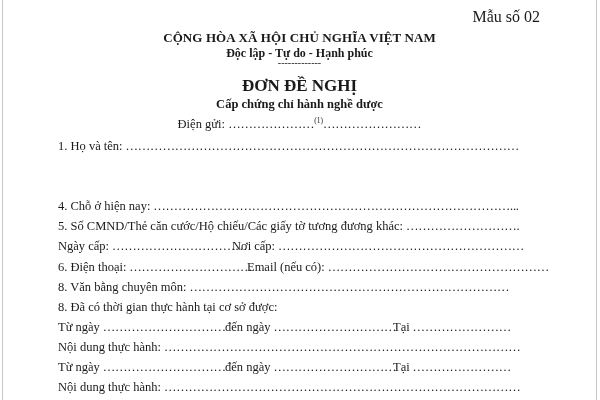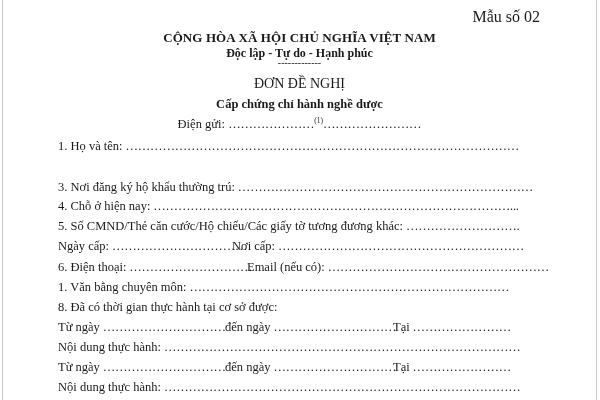--- a/index.html
+++ b/index.html
@@ -12,21 +12,21 @@
       position:absolute; left:2px; top:0; width:593px; height:400px;
       border-left:1px solid #c8c8c8; border-right:1px solid #c8c8c8;
       background:#fff;
     }
     .abs { position:absolute; white-space:nowrap; line-height:1; }
     .form-no { right:56px; top:9px; font-size:16px; }
     .center { left:0; width:100%; text-align:center; }
     .nation { top:31px; font-size:13px; font-weight:bold; letter-spacing:0.1px; }
     .motto { top:47px; font-size:12px; font-weight:bold; }
     .rule { top:58px; font-size:10px; letter-spacing:0; }
-    .title { top:77px; font-size:14px; font-weight:normal; }
+    .title { top:77px; font-size:17px; font-weight:bold; }
     .subtitle { top:98px; font-size:12.5px; font-weight:bold; }
     .kinh { top:118px; font-size:12.5px; }
     .kinh sup { font-size:7.5px; vertical-align:5px; line-height:0; }
     .row { left:55px; font-size:12.5px; }
     .dots { letter-spacing:-0.2px; }
   </style>
 </head>
 <body>
 
 <div class="page">
@@ -41,23 +41,20 @@
   <div class="abs center subtitle">Cấp chứng chỉ hành nghề dược</div>
 
   <div class="abs center kinh">
     <span>Điện gửi:</span>
     <span class="dots">…………………</span><sup>(1)</sup><span class="dots">……………………</span>
   </div>
 
   <div class="abs row" style="top:140px">
     <span>1. Họ và tên:</span><span class="dots"> ……………………………………………………………………………………</span>
   </div>
-  <div class="abs row" style="top:181px">
-    <span>3. Nơi đăng ký hộ khẩu thường trú:</span><span class="dots"> ………………………………………………………………</span>
-  </div>
   <div class="abs row" style="top:200px">
     <span>4. Chỗ ở hiện nay:</span><span class="dots"> ……………………………………………………………………………...</span>
   </div>
   <div class="abs row" style="top:220px">
     <span>5. Số CMND/Thẻ căn cước/Hộ chiếu/Các giấy tờ tương đương khác:</span><span class="dots"> ……………………….</span>
   </div>
 
   <div class="abs row" style="top:240px">
     <span>Ngày cấp:</span><span class="dots"> ……………………………</span>
   </div>
@@ -66,21 +63,21 @@
   </div>
 
   <div class="abs row" style="top:261px">
     <span>6. Điện thoại:</span><span class="dots"> …………………………</span>
   </div>
   <div class="abs row" style="top:261px; left:244px">
     <span>Email (nếu có):</span><span class="dots"> ………………………………………………</span>
   </div>
 
   <div class="abs row" style="top:281px">
-    <span>1. Văn bằng chuyên môn:</span><span class="dots"> ……………………………………………………………………</span>
+    <span>8. Văn bằng chuyên môn:</span><span class="dots"> ……………………………………………………………………</span>
   </div>
 
   <div class="abs row" style="top:301px">8. Đã có thời gian thực hành tại cơ sở được:</div>
 
   <div class="abs row" style="top:321px">
     <span>Từ ngày</span><span class="dots"> …………………………</span>
   </div>
   <div class="abs row" style="top:321px; left:222px">
     <span>đến ngày</span><span class="dots"> …………………………</span>
   </div>

